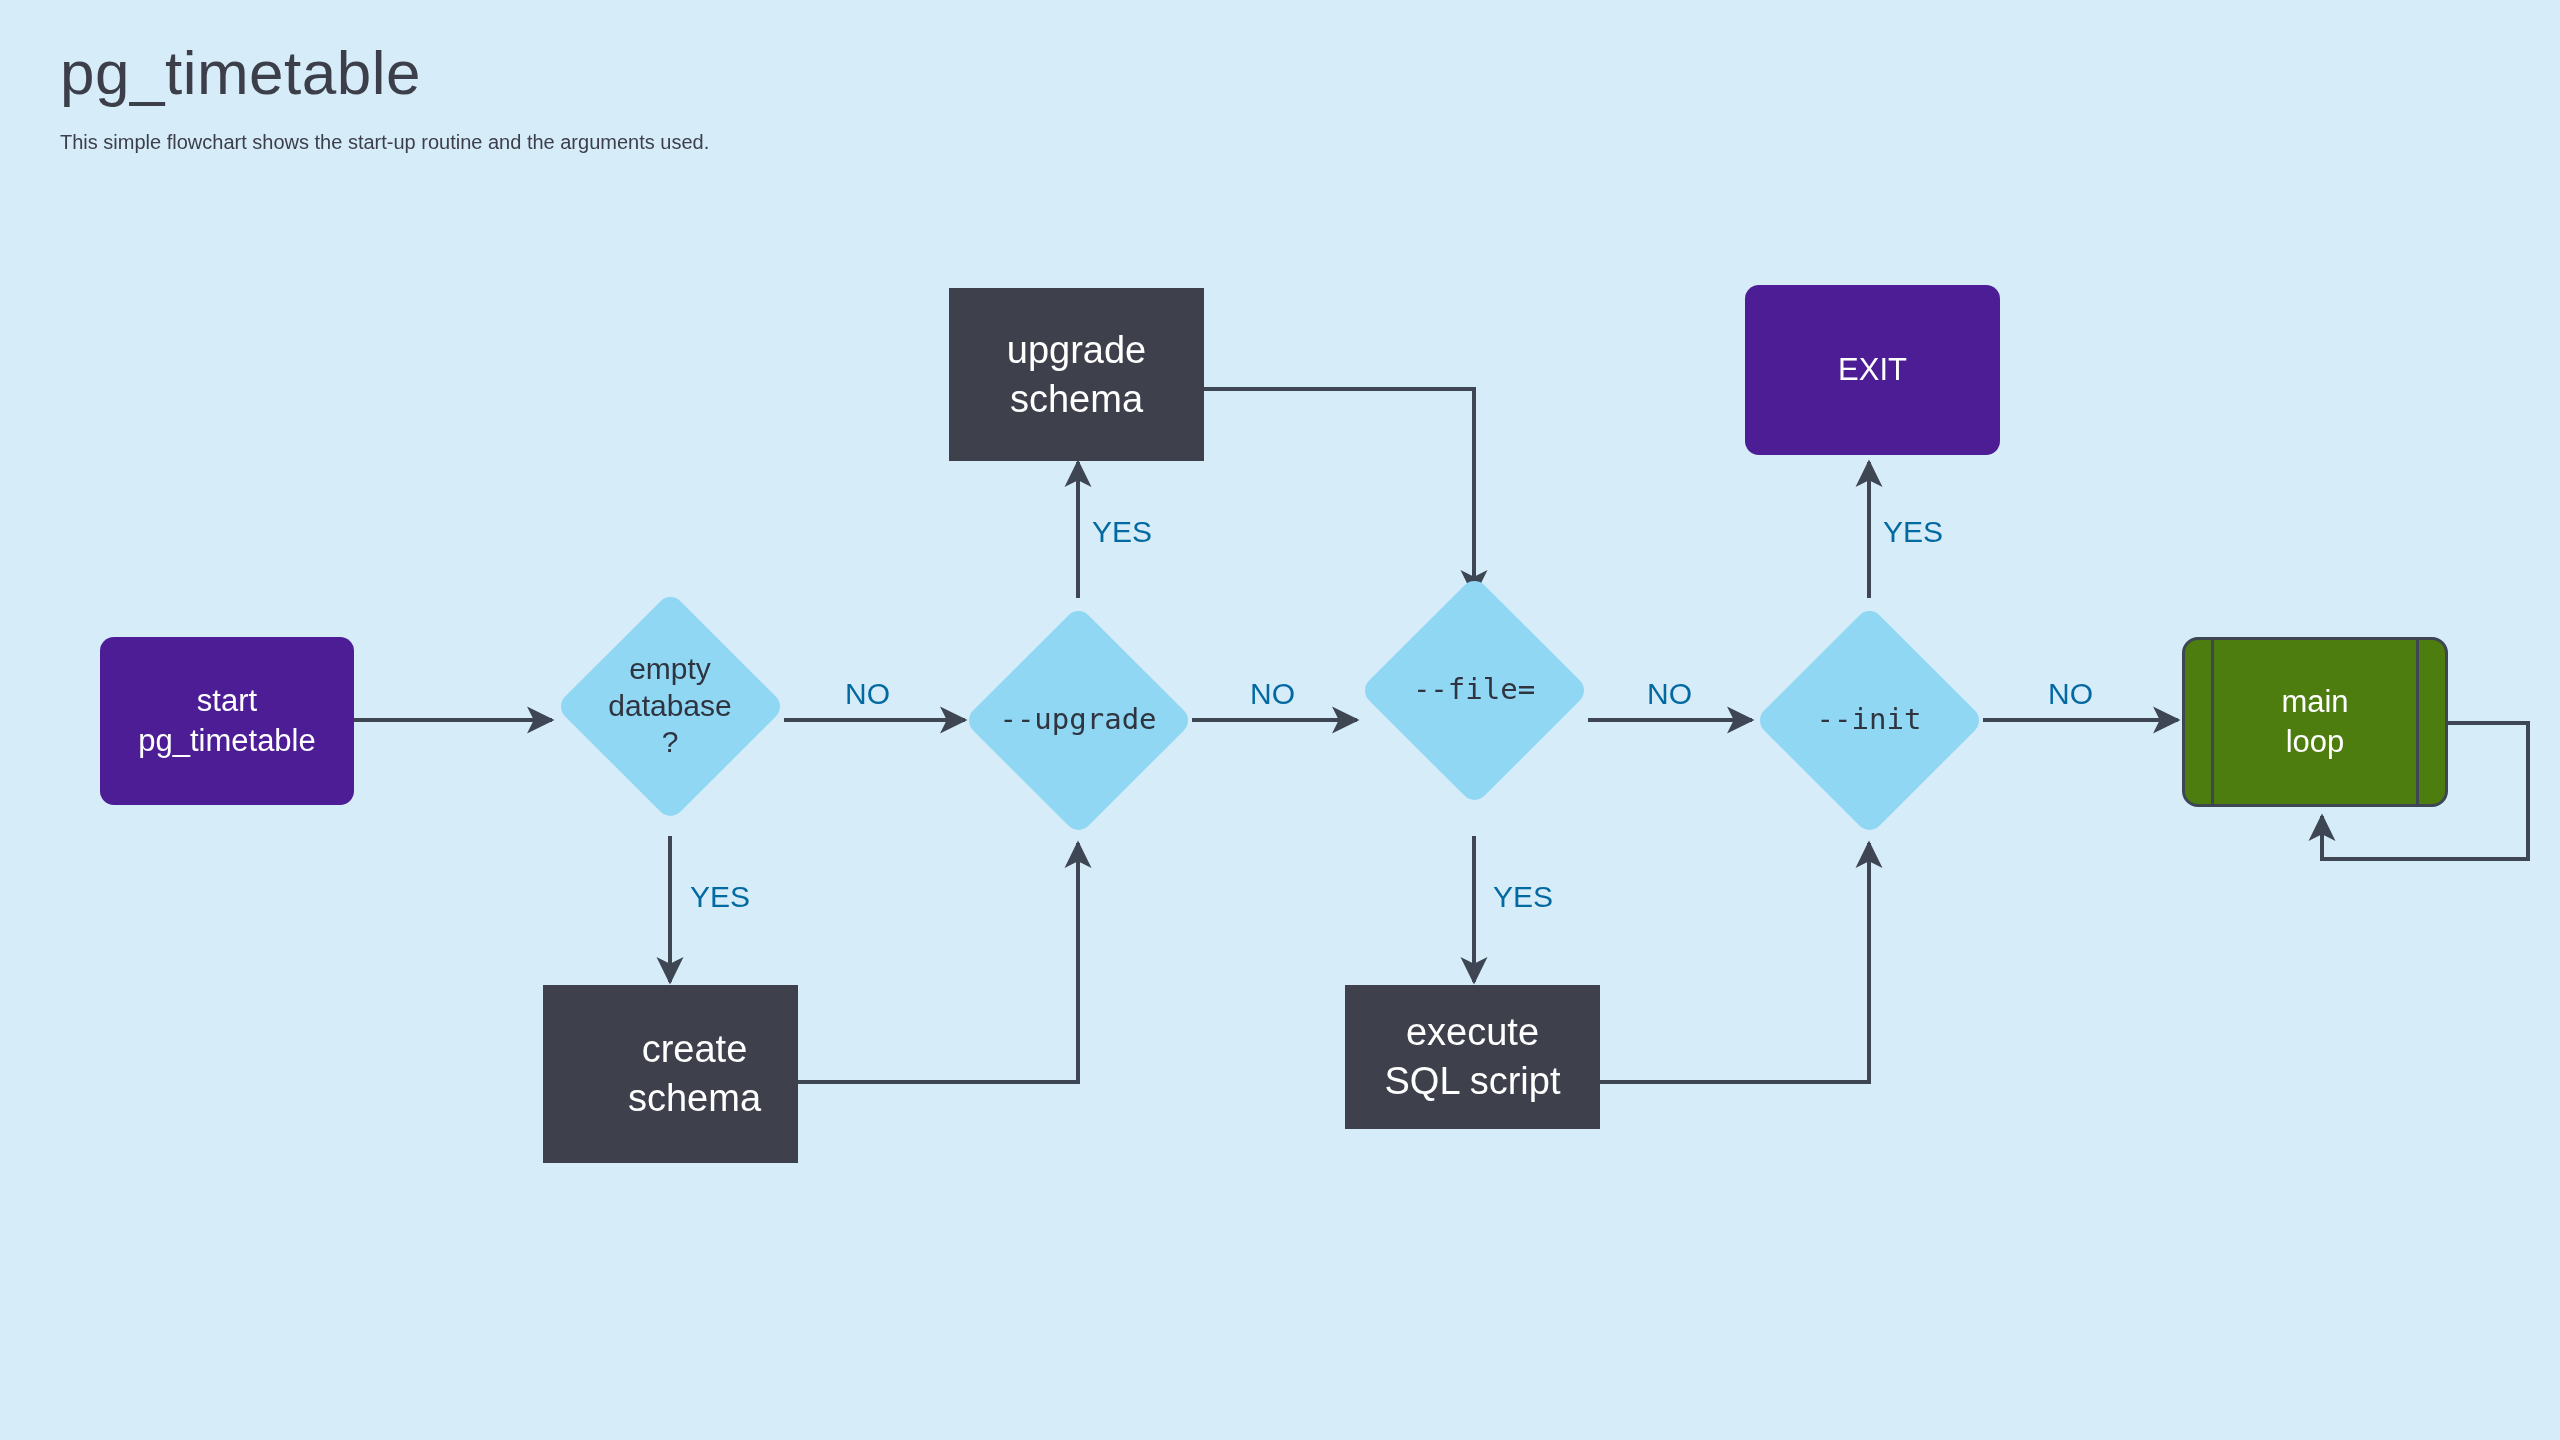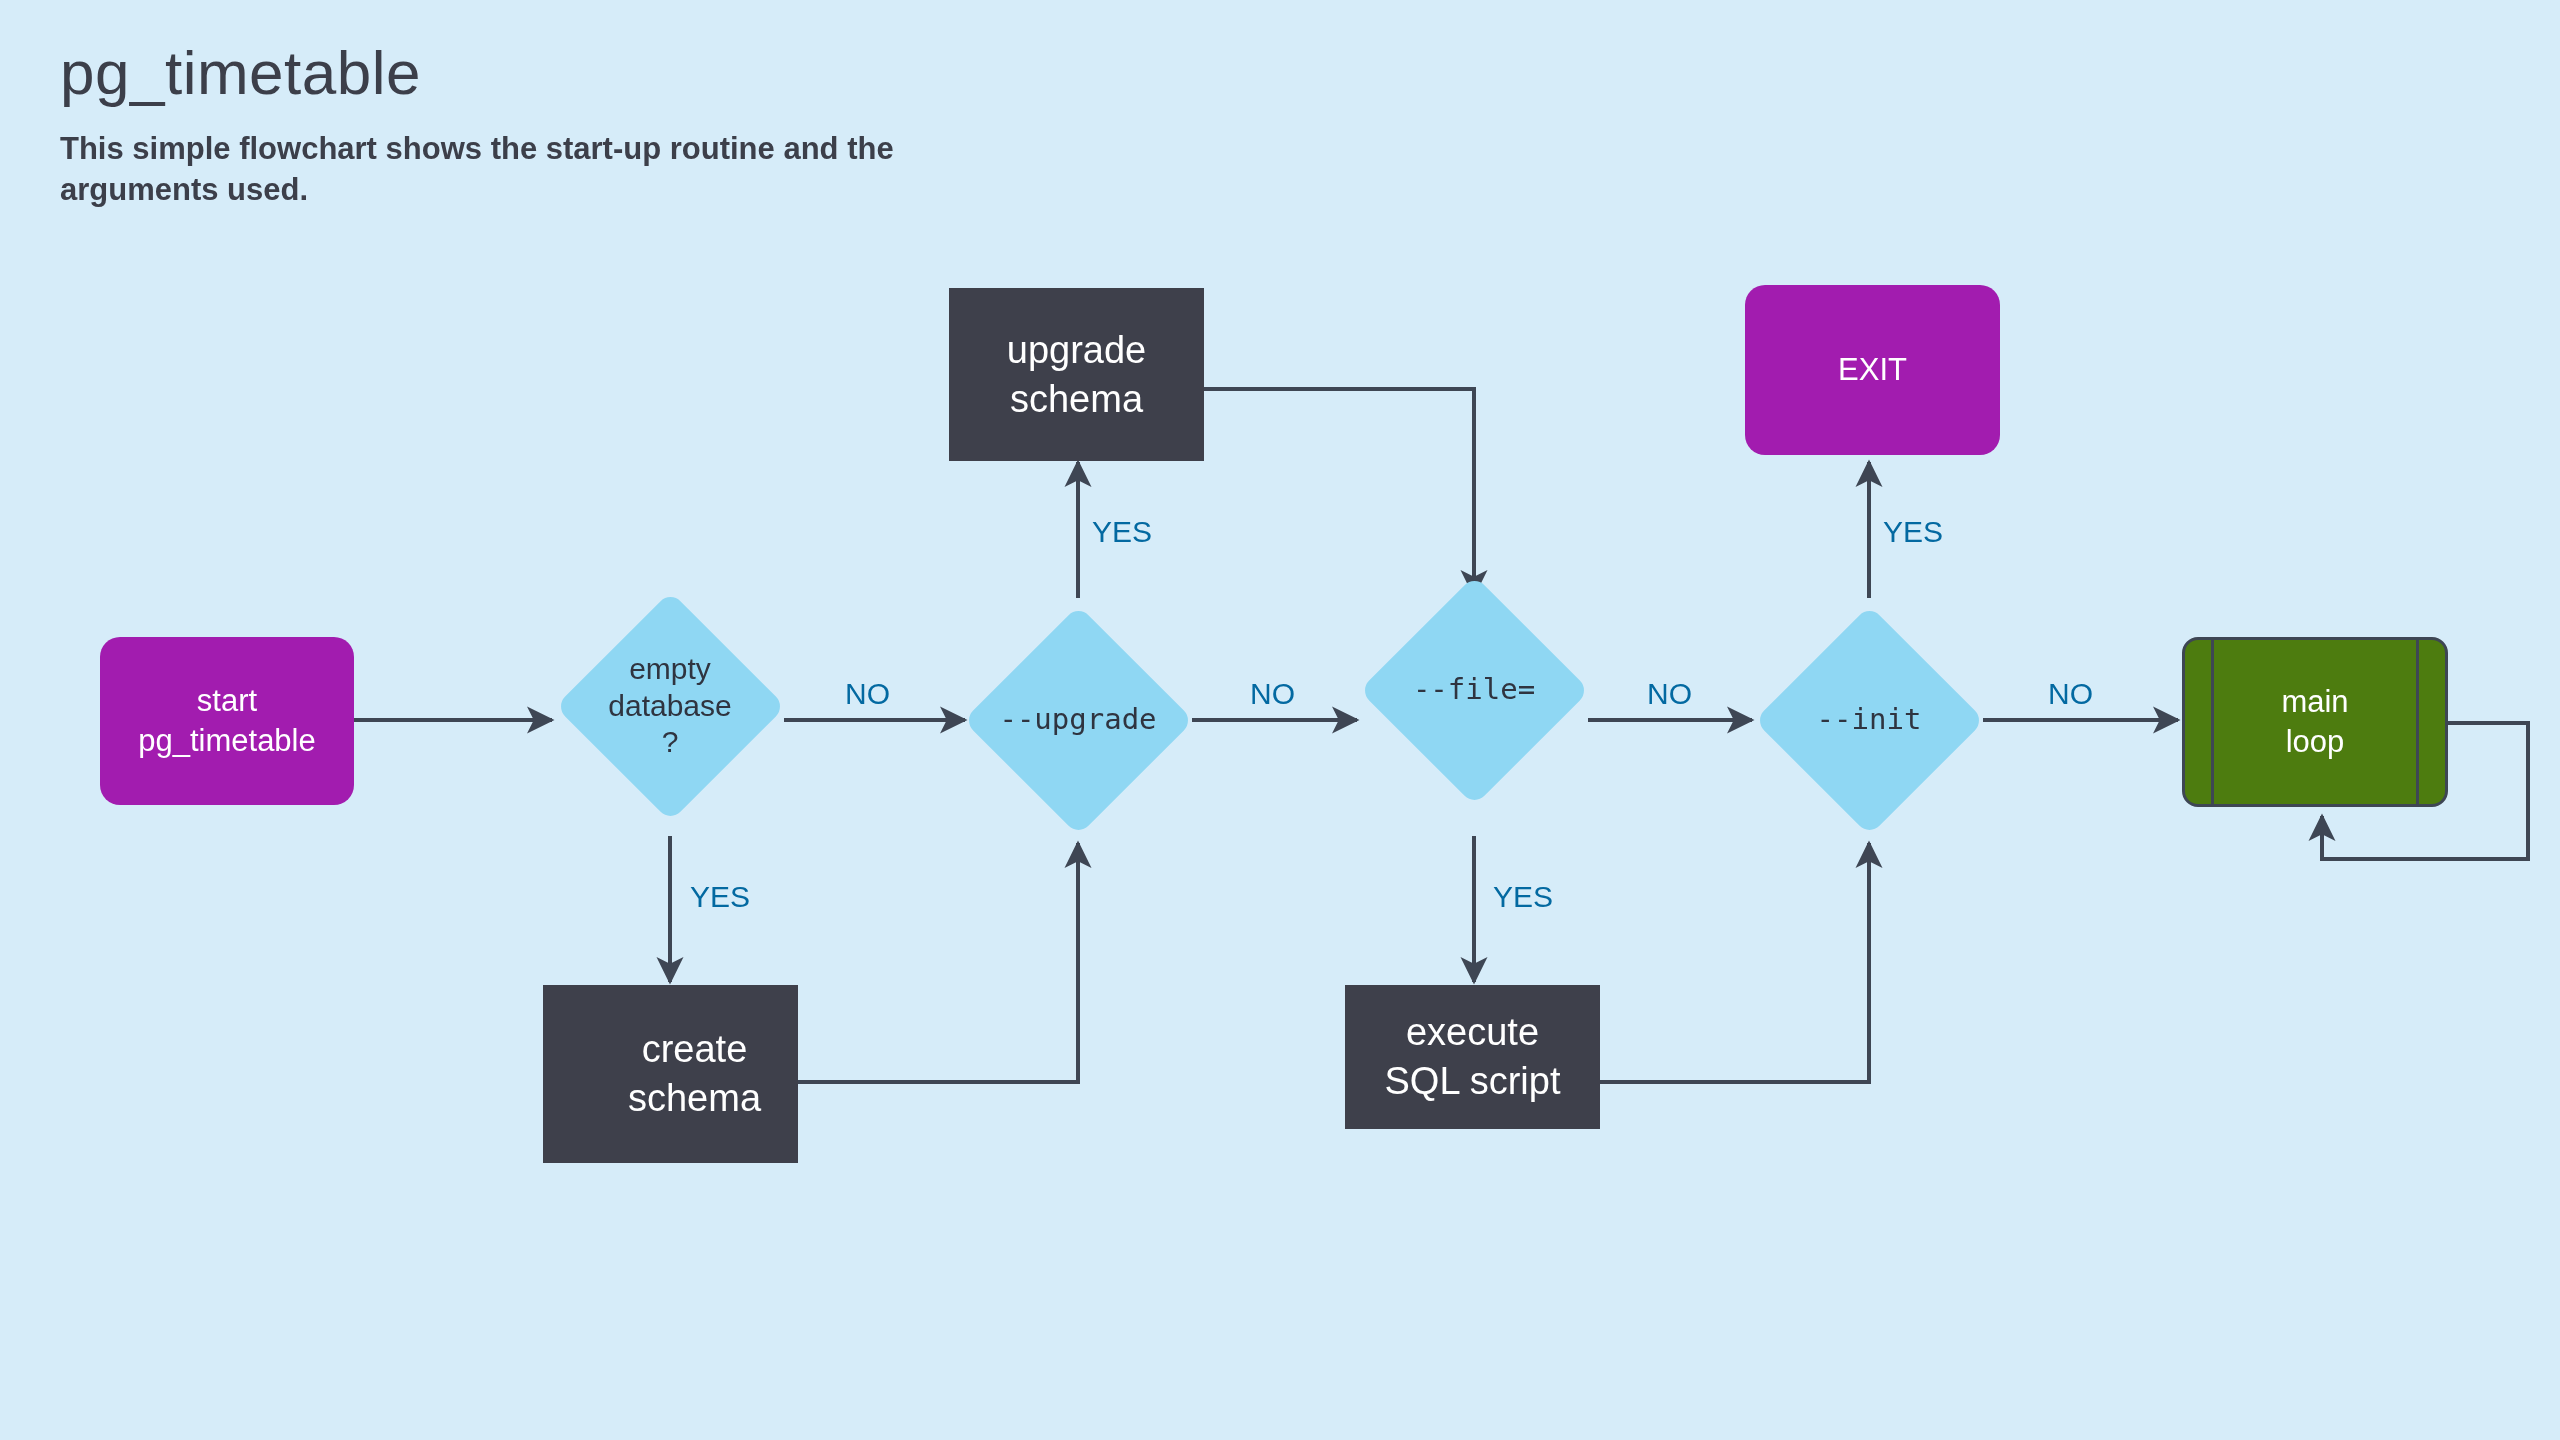--- a/index.html
+++ b/index.html
@@ -13,34 +13,34 @@
   }
   #stage{position:absolute;inset:0;width:2560px;height:1440px;}
 
   
   #header{position:absolute;left:60px;top:40px;width:1000px;}
   #page-title{
     font-size:62px;font-weight:400;color:#3c3f4a;
     letter-spacing:0.5px;line-height:1.05;margin:0;
   }
   #page-subtitle{
-    margin:24px 0 0 0;font-size:31px;line-height:1.32;
-    color:#3c3f4a;font-weight:700;max-width:880px;
+    margin:24px 0 0 0;font-size:20px;line-height:1.32;
+    color:#3c3f4a;font-weight:400;max-width:880px;
   }
 
   
   #edges{position:absolute;left:0;top:0;width:2560px;height:1440px;}
 
   
   .node{position:absolute;display:flex;align-items:center;justify-content:center;
         text-align:center;box-sizing:border-box;}
   .node .label{pointer-events:none;white-space:pre-line;}
 
   
-  .term{background:#a21caf;border-radius:20px;}
+  .term{background:#4c1d95;border-radius:14px;}
   .term .label{color:#ffffff;font-size:31px;line-height:1.28;}
 
   
   .proc{background:#3e404b;}
   .proc .label{color:#ffffff;font-size:38px;line-height:1.28;}
 
   
   .diamond{background:transparent;}
   .diamond .dshape{
     position:absolute;left:50%;top:50%;

